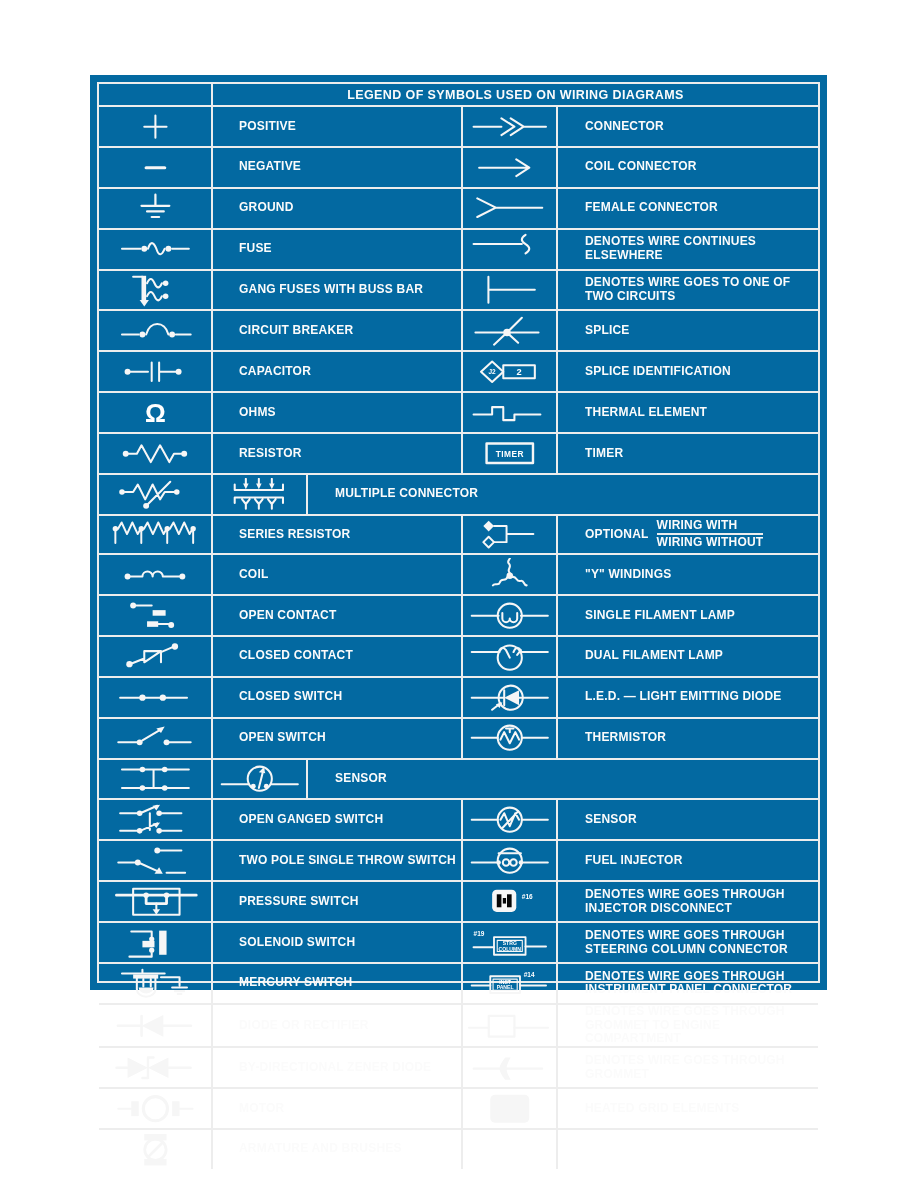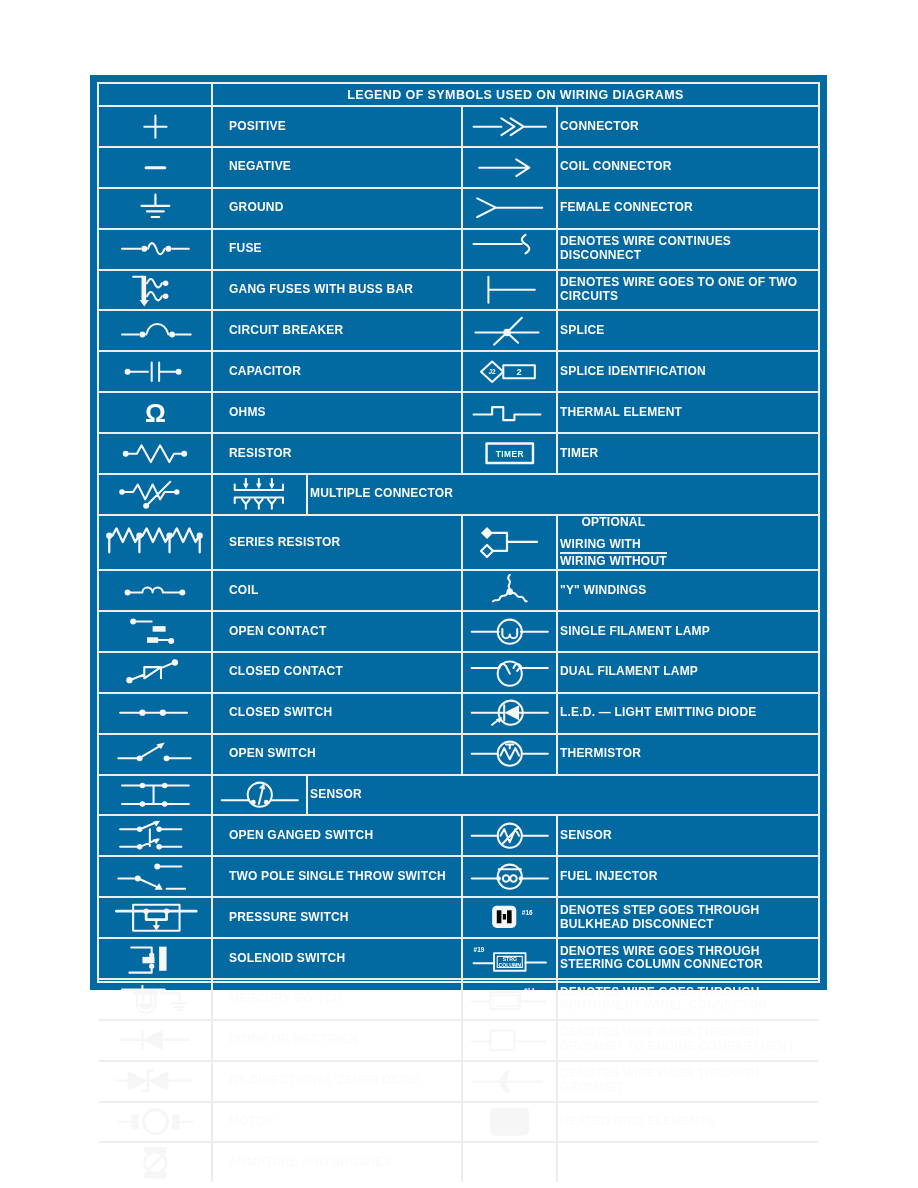--- a/index.html
+++ b/index.html
@@ -7,33 +7,33 @@
   body{width:918px;height:1188px;background:#ffffff;position:relative;
        font-family:"Liberation Sans",sans-serif;}
   .tbl-wrap{position:absolute;left:90px;top:75px;width:737px;height:915px;background:#0369a1;}
   .tbl{position:absolute;left:7px;top:7px;right:7px;bottom:7px;border:2px solid var(--ln);
        display:flex;flex-direction:column;}
   .r{display:flex;flex:0 0 auto;box-sizing:border-box;border-bottom:2px solid var(--ln);}
   .r:last-child{border-bottom:none;}
   .c{box-sizing:border-box;border-right:2px solid var(--ln);display:flex;align-items:center;
      justify-content:center;overflow:hidden;}
   .cs1{width:114px;flex:0 0 114px;}
-  .cl1{width:250px;flex:0 0 250px;justify-content:flex-start;padding-left:16px;}
+  .cl1{width:250px;flex:0 0 250px;justify-content:flex-start;padding-left:26px;}
   .cs2{width:95px;flex:0 0 95px;}
-  .cl2{flex:1 1 auto;justify-content:flex-start;padding-left:2px;padding-right:4px;border-right:none;}
+  .cl2{flex:1 1 auto;justify-content:flex-start;padding-left:27px;padding-right:4px;border-right:none;}
   .lbl{color:var(--tx);font-weight:bold;font-size:12px;line-height:1.15;letter-spacing:.2px;}
   .title-cell{flex:1;display:flex;align-items:center;justify-content:center;border-right:none;}
   .title{color:var(--tx);font-weight:bold;font-size:12.5px;letter-spacing:.4px;}
   svg.sy{stroke:#f6f6f6;stroke-width:2.2;fill:none;stroke-linecap:round;stroke-linejoin:round;height:86%;}
   .cs1 svg.sy{max-width:108px;}
   .cs2 svg.sy{max-width:90px;}
   svg .f{fill:#f6f6f6;stroke:none;}
   svg .k{fill:#060606;stroke:none;}
   svg text{fill:#ffffff;stroke:none;font-family:"Liberation Sans",sans-serif;font-weight:bold;}
-  .opt-wrap{display:flex;align-items:center;gap:8px;flex-direction:column;}
+  .opt-wrap{display:flex;align-items:center;gap:8px;}
   .opt-lines{display:flex;flex-direction:column;}
   .opt-lines .lbl:last-child{border-top:2px solid var(--ln);padding-top:1px;margin-top:1px;}
 </style>
 </head>
 <body>
 
 <div class="tbl-wrap">
  <div class="tbl">
 
   <div class="r" style="flex-basis:23px">
@@ -110,21 +110,21 @@
         </div>
     <div class="c cl1">
           <span class="lbl">FUSE</span>
         </div>
     <div class="c cs2">
           <svg class="sy" viewBox="0 0 90 36">
             <path d="M6 13 H58 M62 3 q-8 5 0 10 q8 5 0 10"></path>
           </svg>
         </div>
     <div class="c cl2">
-          <span class="lbl">DENOTES WIRE CONTINUES DISCONNECT</span>
+          <span class="lbl">DENOTES WIRE CONTINUES ELSEWHERE</span>
         </div>
   </div>
 
   <div class="r" style="flex-basis:26px">
     <div class="c cs1">
           <svg class="sy" viewBox="0 0 100 36">
             <path d="M26 4 H36 M41 11 q4 -9 8 0 q4 9 8 0 M41 25 q4 -9 8 0 q4 9 8 0"></path>
             <rect class="f" x="35" y="3" width="5" height="27"></rect>
             <circle class="f" cx="61" cy="11" r="3"></circle>
             <circle class="f" cx="61" cy="25" r="3"></circle>
@@ -504,21 +504,21 @@
     <div class="c cs2">
           <svg class="sy" viewBox="0 0 90 36">
             <rect class="f" x="26" y="5" width="26" height="24" rx="5"></rect>
             <rect class="k" x="31" y="10" width="5" height="14"></rect>
             <rect class="k" x="42" y="10" width="5" height="14"></rect>
             <rect class="k" x="37.5" y="14" width="3.5" height="6"></rect>
             <text x="58" y="15" font-size="7">#16</text>
           </svg>
         </div>
     <div class="c cl2">
-          <span class="lbl">DENOTES STEP GOES THROUGH BULKHEAD DISCONNECT</span>
+          <span class="lbl">DENOTES WIRE GOES THROUGH INJECTOR DISCONNECT</span>
         </div>
   </div>
 
   <div class="r" style="flex-basis:36px">
     <div class="c cs1">
           <svg class="sy" viewBox="0 0 100 36">
             <path d="M24 6 H46 V11 M46 29 V33 H22"></path>
             <circle class="f" cx="46" cy="14" r="2.8"></circle>
             <rect class="f" x="36" y="16" width="13" height="7"></rect>
             <rect class="f" x="54" y="5" width="8" height="26"></rect>

